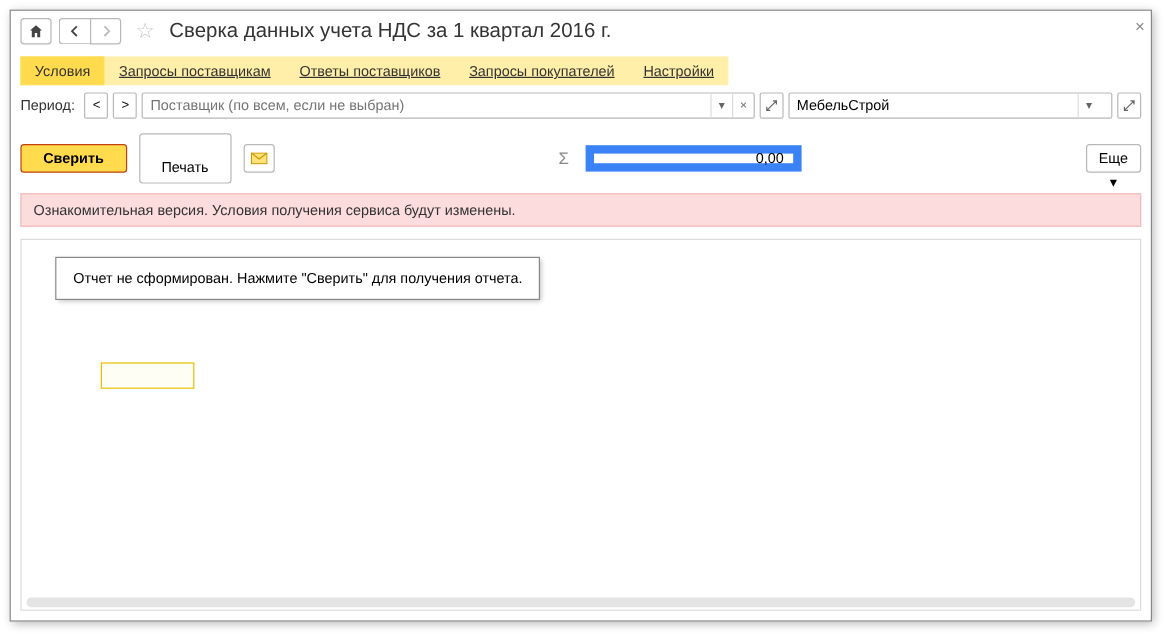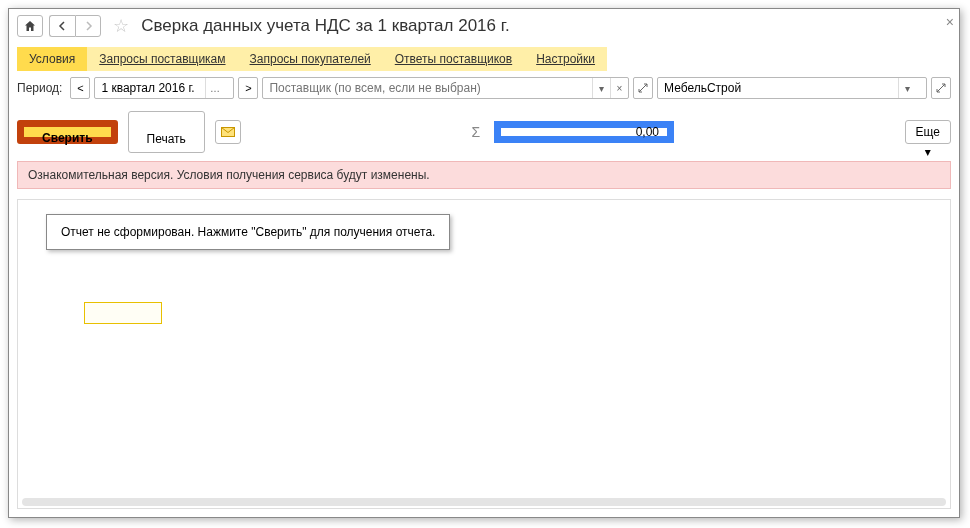--- a/index.html
+++ b/index.html
@@ -132,21 +132,21 @@
 
     
     .action-row {
       display: flex;
       align-items: center;
       padding: 6px 8px;
       gap: 10px;
     }
     .btn-primary {
       background: #ffdb4d;
-      border: 7px solid #c2410c;
+      border: 1px solid #c2410c;
       border-radius: 3px;
       padding: 4px 18px;
       font-size: 12px;
       font-weight: bold;
       cursor: pointer;
       height: 24px;
     }
     .btn-secondary {
       background: #fff;
       border: 1px solid #b8b8b8;
@@ -268,32 +268,28 @@
       </div>
     </div>
     <span class="star-icon">☆</span>
     <span class="title">Сверка данных учета НДС за 1 квартал 2016 г.</span>
   </div>
   <span class="close-x">×</span>
 
   <div class="tabs">
     <div class="tab active">Условия</div>
     <div class="tab">Запросы поставщикам</div>
+    <div class="tab">Ответы поставщиков</div>
     <div class="tab">Запросы покупателей</div>
-    <div class="tab">Ответы поставщиков</div>
     <div class="tab">Настройки</div>
   </div>
 
   <div class="filter-row">
     <span class="label">Период:</span>
     <div class="small-btn">&lt;</div>
-    <div class="combo period">
-      <input class="combo-input" readonly="" value="1 квартал 2016 г." style="">
-      <div class="combo-btn">…</div>
-    </div>
     <div class="small-btn">&gt;</div>
     <div class="combo supplier">
       <input class="combo-input" placeholder="Поставщик (по всем, если не выбран)" style="">
       <div class="combo-btn">▾</div>
       <div class="combo-btn">×</div>
     </div>
     <div class="small-btn">
       <svg width="10" height="10" viewBox="0 0 10 10">
           <path d="M1 6 L1 9 L4 9 M9 4 L9 1 L6 1 M1 9 L5 5 M9 1 L5 5" stroke="#666" stroke-width="1" fill="none"></path>
         </svg>

